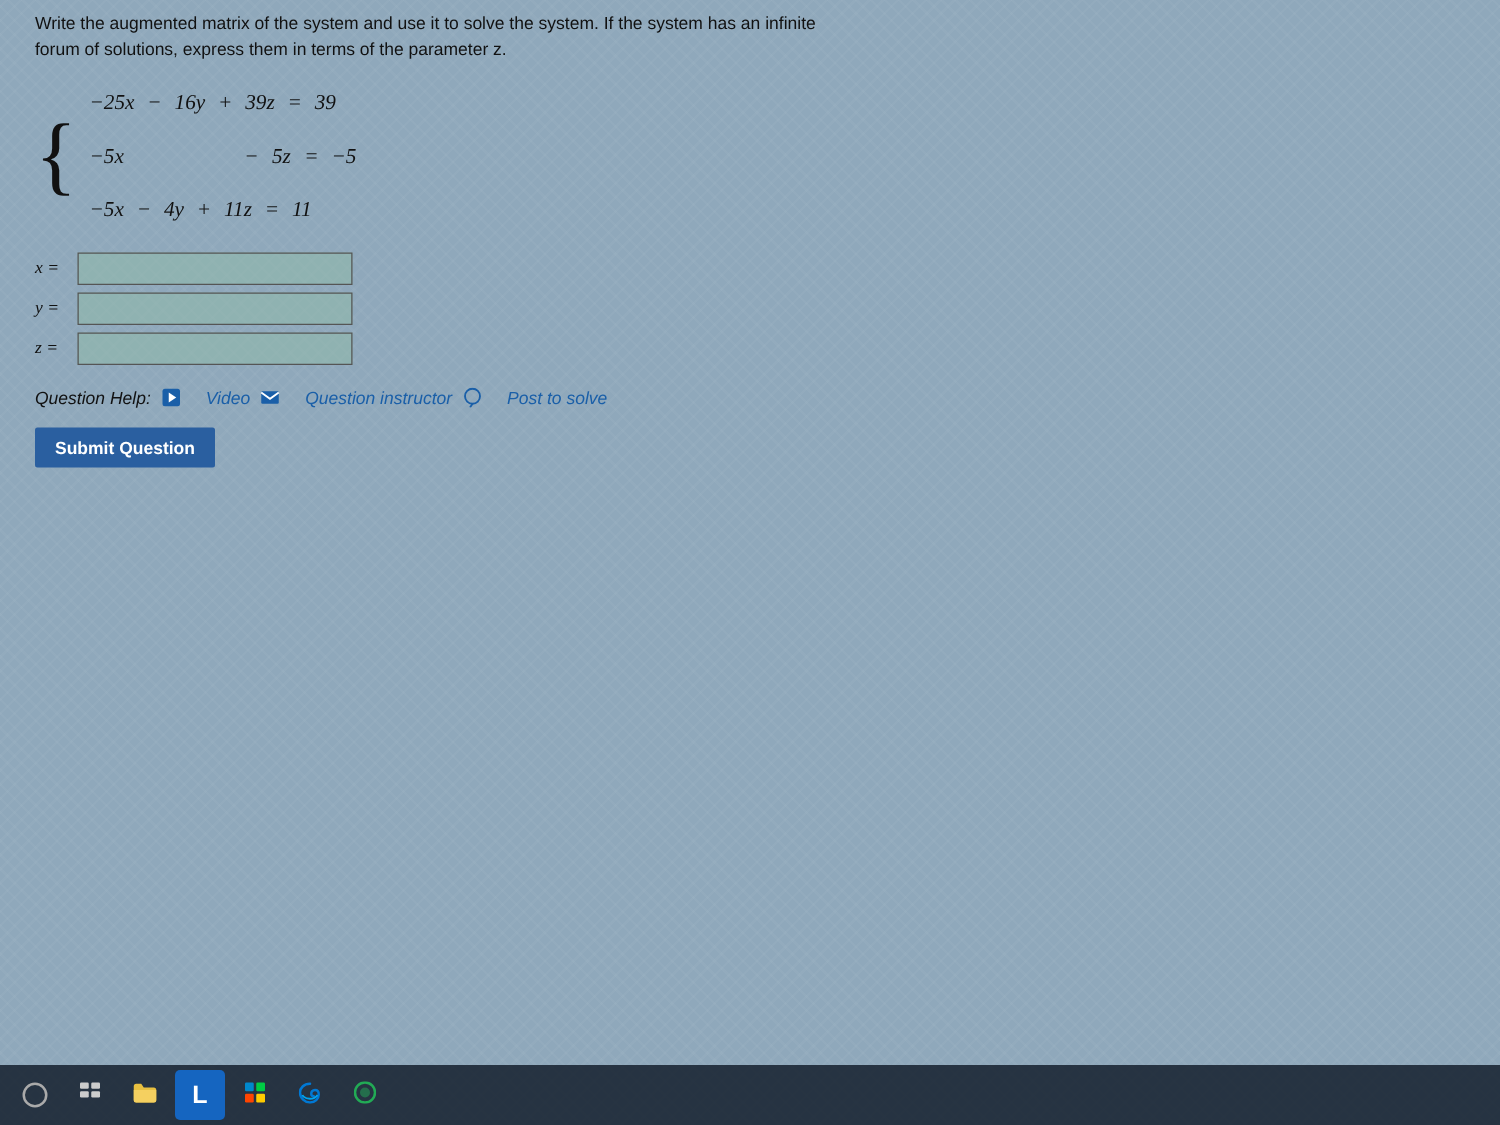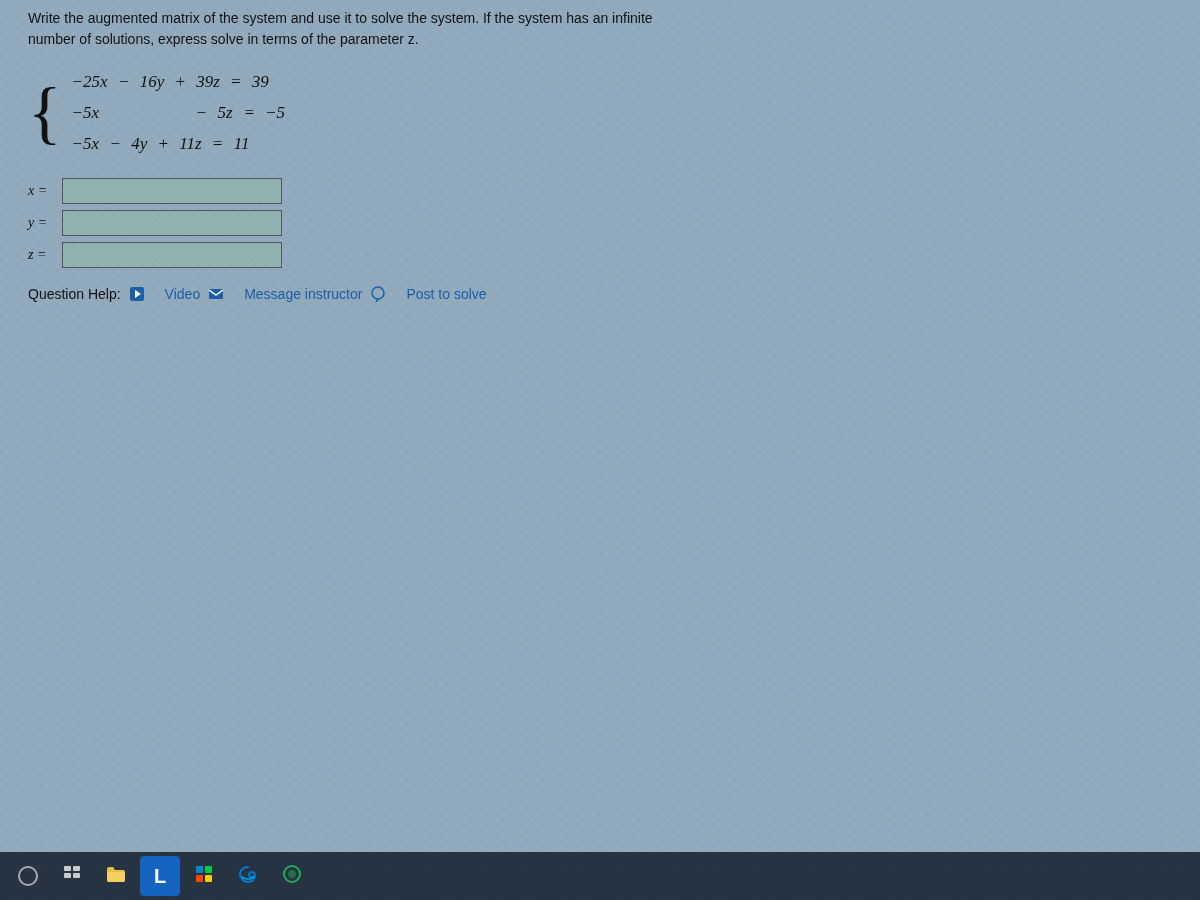--- a/index.html
+++ b/index.html
@@ -67,21 +67,21 @@
       font-weight: 100;
       line-height: 1;
       margin-right: 10px;
       color: #111;
       font-family: 'Times New Roman', serif;
     }
 
     .equations {
       display: flex;
       flex-direction: column;
-      gap: 4px;
+      gap: 16px;
       font-family: 'Times New Roman', Times, serif;
       font-style: italic;
     }
 
     .eq-row {
       display: flex;
       align-items: center;
       gap: 6px;
       font-size: 17px;
       line-height: 1.6;
@@ -124,20 +124,21 @@
     }
 
     .question-help {
       display: flex;
       align-items: flex-end;
       gap: 8px;
       margin-bottom: 16px;
       font-family: Arial, sans-serif;
       font-size: 14px;
       color: #111;
+      font-style: italic;
     }
 
     .help-link {
       display: flex;
       align-items: center;
       gap: 20px;
       color: #1a5fa8;
       cursor: pointer;
       text-decoration: none;
       font-size: 14px;
@@ -207,21 +208,21 @@
 </head>
 <body>
 
 <div class="bg-texture"></div>
 
 <div class="main-content">
 
   
   <div class="question-text">
     <div>Write the augmented matrix of the system and use it to solve the system. If the system has an infinite</div>
-    <div>number of solutions, express solve in terms of the parameter z.</div>
+    <div>forum of solutions, express them in terms of the parameter z.</div>
   </div>
 
   
   <div class="math-container">
     <div class="brace">{</div>
     <div class="equations">
 
       <div class="eq-row">
         <span class="math-italic">−25<i>x</i></span>
         <span>&nbsp;−&nbsp;</span>
@@ -290,36 +291,37 @@
     </a>
 
     <a class="help-link" href="#">
       <span class="help-icon">
 
         <svg width="16" height="16" viewBox="0 0 16 16" fill="none">
           <rect x="1" y="3" width="14" height="10" rx="1" fill="#1a5fa8"></rect>
           <polyline points="1,4 8,9 15,4" stroke="white" stroke-width="1.5" fill="none"></polyline>
         </svg>
       </span>
-      <span>Message instructor</span>
+      <span>Question instructor</span>
     </a>
 
     <a class="help-link" href="#">
       <span class="help-icon">
 
         <svg width="16" height="16" viewBox="0 0 16 16" fill="none">
           <circle cx="8" cy="7" r="6" stroke="#1a5fa8" stroke-width="1.5" fill="none"></circle>
           <line x1="8" y1="13" x2="6" y2="16" stroke="#1a5fa8" stroke-width="1.5"></line>
         </svg>
       </span>
       <span>Post to solve</span>
     </a>
   </div>
 
   
+  <button class="submit-btn">Submit Question</button>
 
 </div>
 
 <div class="taskbar">
 
   <div class="taskbar-item">
     <div class="win-circle"></div>
   </div>
 
   <div class="taskbar-item">

